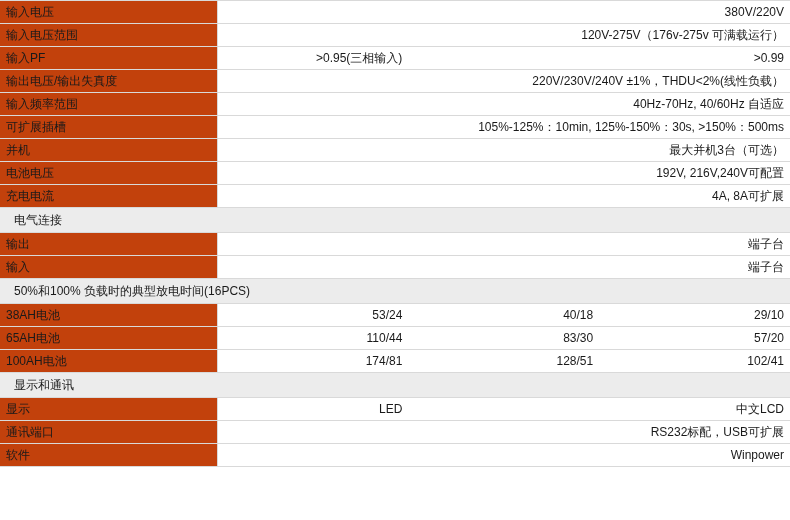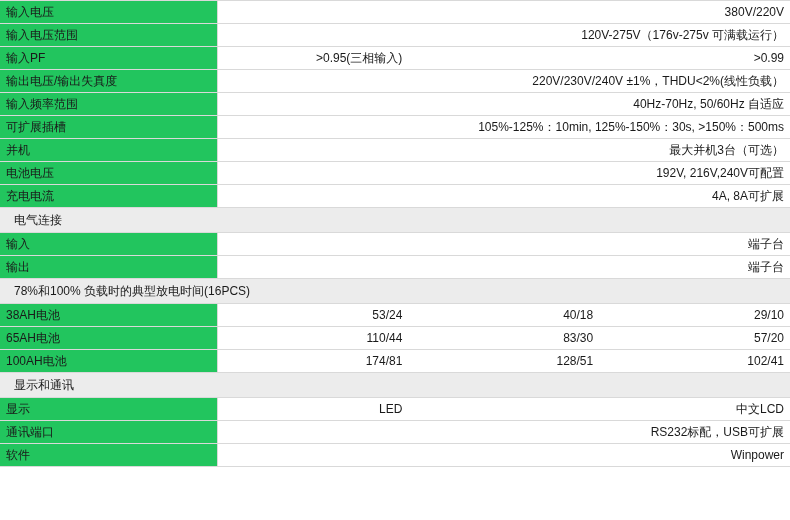--- a/index.html
+++ b/index.html
@@ -27,21 +27,21 @@
     vertical-align: middle;
     line-height: 1.25;
     overflow: hidden;
     white-space: nowrap;
   }
   td.label {
     width: 205px;
     border-right: 1px solid #d9d9d9;
     text-align: left;
     padding-left: 14px;
-    background: #22c55e;
+    background: #c2410c;
   }
   td.val {
     text-align: right;
     background: #ffffff;
   }
   tr.section td {
     background: #ececec;
     text-align: left;
     padding-left: 14px;
     border-right: none;
@@ -70,21 +70,21 @@
         <td class="label">输入PF</td>
         <td class="val" colspan="1">&gt;0.95(三相输入)</td>
         <td class="val" colspan="2">&gt;0.99</td>
       </tr>
       <tr>
         <td class="label">输出电压/输出失真度</td>
         <td class="val" colspan="3">220V/230V/240V ±1%，THDU&lt;2%(线性负载）</td>
       </tr>
       <tr>
         <td class="label">输入频率范围</td>
-        <td class="val" colspan="3">40Hz-70Hz, 50/60Hz 自适应</td>
+        <td class="val" colspan="3">40Hz-70Hz, 40/60Hz 自适应</td>
       </tr>
       <tr>
         <td class="label">可扩展插槽</td>
         <td class="val" colspan="3">105%-125%：10min, 125%-150%：30s, &gt;150%：500ms</td>
       </tr>
       <tr>
         <td class="label">并机</td>
         <td class="val" colspan="3">最大并机3台（可选）</td>
       </tr>
       <tr>
@@ -92,29 +92,29 @@
         <td class="val" colspan="3">192V, 216V,240V可配置</td>
       </tr>
       <tr>
         <td class="label">充电电流</td>
         <td class="val" colspan="3">4A, 8A可扩展</td>
       </tr>
       <tr class="section">
         <td colspan="4">电气连接</td>
       </tr>
       <tr>
+        <td class="label">输出</td>
+        <td class="val" colspan="3">端子台</td>
+      </tr>
+      <tr>
         <td class="label">输入</td>
         <td class="val" colspan="3">端子台</td>
       </tr>
-      <tr>
-        <td class="label">输出</td>
-        <td class="val" colspan="3">端子台</td>
-      </tr>
       <tr class="section">
-        <td colspan="4">78%和100% 负载时的典型放电时间(16PCS)</td>
+        <td colspan="4">50%和100% 负载时的典型放电时间(16PCS)</td>
       </tr>
       <tr>
         <td class="label">38AH电池</td>
         <td class="val" colspan="1">53/24</td>
         <td class="val" colspan="1">40/18</td>
         <td class="val" colspan="1">29/10</td>
       </tr>
       <tr>
         <td class="label">65AH电池</td>
         <td class="val" colspan="1">110/44</td>

